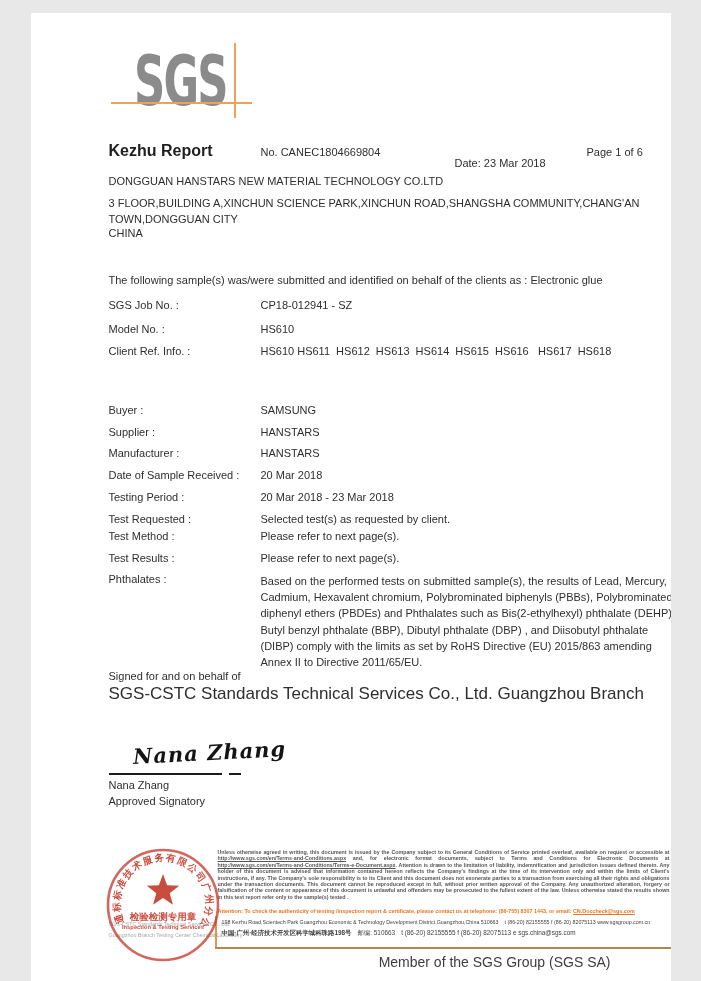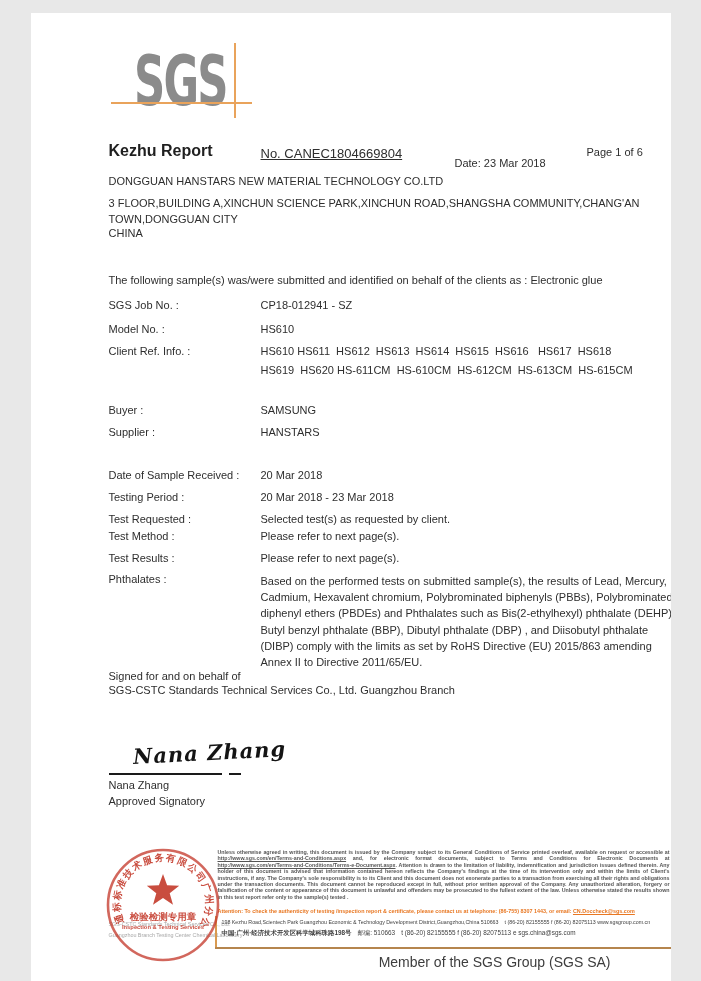--- a/index.html
+++ b/index.html
@@ -11,36 +11,36 @@
   
   .logo-text{
     position:absolute;left:103px;top:33px;font-family:"DejaVu Sans", sans-serif;
     font-weight:bold;font-size:70px;line-height:1;color:#8b8b8b;letter-spacing:-3px;
     transform:scaleX(0.62);transform-origin:left top;
   }
   .logo-vline{position:absolute;left:203px;top:30px;width:2px;height:75px;background:#e9a35b;}
   .logo-hline{position:absolute;left:80px;top:89px;width:141px;height:2px;background:#e9a35b;}
   
   .title{position:absolute;left:78px;top:129px;font-size:16px;font-weight:bold;color:#1f1f1f;}
-  .rpt-no{position:absolute;left:230px;top:133px;font-size:13px;text-decoration:underline;}
+  .rpt-no{position:absolute;left:230px;top:133px;font-size:11px;}
   .rpt-date{position:absolute;left:424px;top:144px;font-size:11px;}
   .rpt-page{position:absolute;left:556px;top:133px;font-size:11px;}
   
   .client-name{position:absolute;left:78px;top:162px;font-size:11px;}
   .client-addr{position:absolute;left:78px;top:183px;width:580px;font-size:11px;line-height:15.5px;}
   .client-country{position:absolute;left:78px;top:214px;font-size:11px;}
   .intro{position:absolute;left:78px;top:261px;font-size:11px;}
   
   .frow{position:absolute;left:78px;right:50px;font-size:11px;}
   .fl{display:inline-block;width:152px;vertical-align:top;}
   .fv{display:inline-block;white-space:pre-wrap;vertical-align:top;}
   .vrow{position:absolute;left:230px;font-size:11px;white-space:pre-wrap;}
   .para{position:absolute;left:230px;width:420px;font-size:11px;line-height:16.2px;}
   .signed1{position:absolute;left:78px;top:657px;font-size:11px;}
-  .signed2{position:absolute;left:78px;top:671px;font-size:11px;}
+  .signed2{position:absolute;left:78px;top:671px;font-size:17px;}
   
   .sig-script{
     position:absolute;left:102px;top:727px;font-family:"DejaVu Serif", serif;
     font-style:italic;font-weight:bold;font-size:21px;color:#141414;
     transform:rotate(-3deg);letter-spacing:1px;
   }
   .sig-line{position:absolute;left:78px;top:760px;width:113px;height:2px;background:#1a1a1a;}
   .sig-line2{position:absolute;left:198px;top:760px;width:12px;height:2px;background:#1a1a1a;}
   .sig-name{position:absolute;left:78px;top:766px;font-size:11px;}
   .sig-title{position:absolute;left:78px;top:782px;font-size:11px;}
@@ -90,26 +90,28 @@
 
   <div class="frow" style="top:286px">
     <span class="fl">SGS Job No. :</span><span class="fv">CP18-012941 - SZ</span>
   </div>
   <div class="frow" style="top:310px">
     <span class="fl">Model No. :</span><span class="fv">HS610</span>
   </div>
   <div class="frow" style="top:332px">
     <span class="fl">Client Ref. Info. :</span><span class="fv">HS610 HS611  HS612  HS613  HS614  HS615  HS616   HS617  HS618</span>
   </div>
-  <div class="vrow" style="top:351px">HS619  HS620 HS-611CM  HS-610CM  HS-612CM  HS-613CM  HS-615CM</div>
   <div class="frow" style="top:391px">
     <span class="fl">Buyer :</span><span class="fv">SAMSUNG</span>
   </div>
   <div class="frow" style="top:413px">
     <span class="fl">Supplier :</span><span class="fv">HANSTARS</span>
+  </div>
+  <div class="frow" style="top:434px">
+    <span class="fl">Manufacturer :</span><span class="fv">HANSTARS</span>
   </div>
   <div class="frow" style="top:456px">
     <span class="fl">Date of Sample Received :</span><span class="fv">20 Mar 2018</span>
   </div>
   <div class="frow" style="top:478px">
     <span class="fl">Testing Period :</span><span class="fv">20 Mar 2018 - 23 Mar 2018</span>
   </div>
   <div class="frow" style="top:500px">
     <span class="fl">Test Requested :</span><span class="fv">Selected test(s) as requested by client.</span>
   </div>

